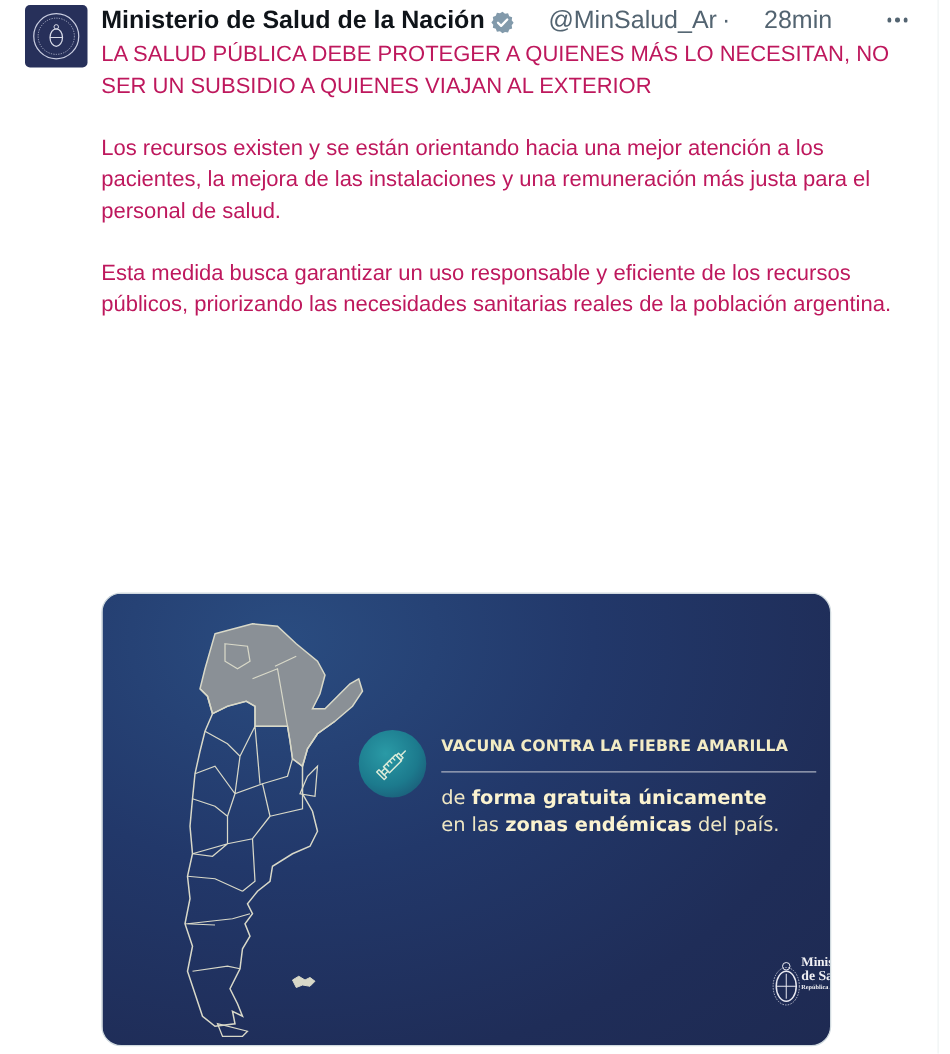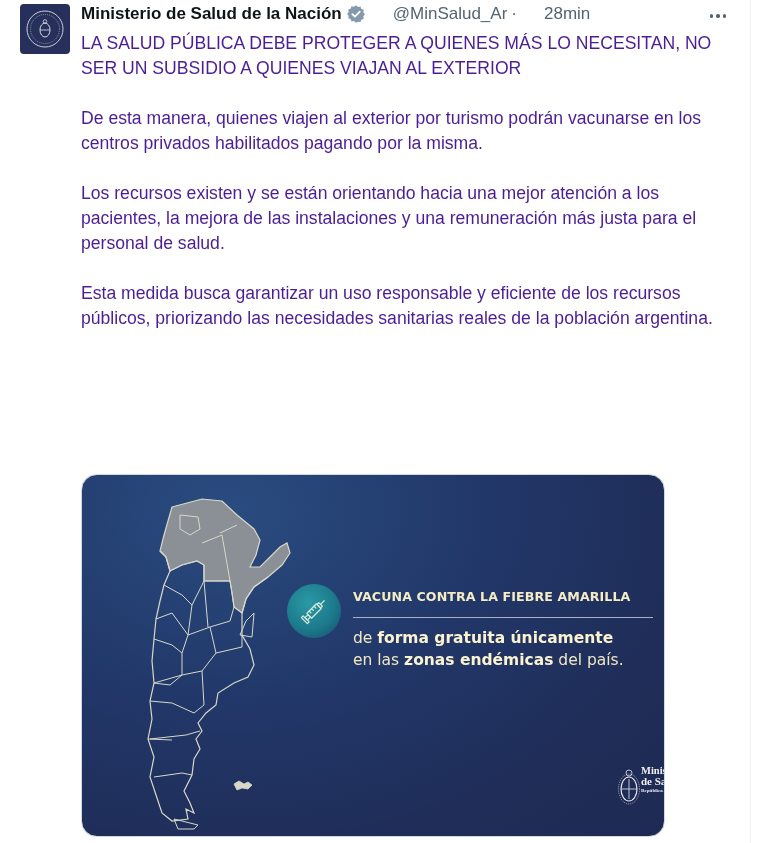--- a/index.html
+++ b/index.html
@@ -8,36 +8,36 @@
 
   .right-divider { position: absolute; left: 750px; top: 0; width: 1px; height: 843px; background: #eff3f4; }
 
   .avatar {
     position: absolute; left: 20px; top: 4px; width: 50px; height: 50px;
     border-radius: 4px; background: #27305a; display: flex; align-items: center; justify-content: center;
   }
   .avatar svg { width: 44px; height: 44px; }
 
   .header {
-    position: absolute; left: 81px; top: 4px; height: 24px; display: flex; align-items: flex-start;
-    font-size: 17px; white-space: nowrap;
+    position: absolute; left: 81px; top: 4px; height: 24px; display: flex; align-items: flex-end;
+    font-size: 20px; white-space: nowrap;
   }
   .display-name { font-weight: bold; color: #0f1419; }
   .verified { width: 20px; height: 20px; margin: 0 4px 0 4px; display: inline-flex; }
   .handle, .dot, .time { color: #536471; margin-left: 23px; }
   .dot { margin: 0 4px; }
   .more {
     position: absolute; left: 704px; top: 6px; width: 28px; height: 20px;
     display: flex; align-items: center; justify-content: center; gap: 3px;
   }
   .more span { width: 3.5px; height: 3.5px; border-radius: 50%; background: #536471; display: block; }
 
   .tweet-text {
     position: absolute; left: 81px; top: 31px; width: 655px;
-    font-size: 17.6px; line-height: 25px; color: #4c1d95;
+    font-size: 17.6px; line-height: 25px; color: #be185d;
   }
   .tweet-text p { margin: 0 0 25px 0; }
   .tweet-text p:last-child { margin-bottom: 0; }
 
   .media {
     position: absolute; left: 81px; top: 474px; width: 584px; height: 363px;
     border-radius: 16px; overflow: hidden;
     background: radial-gradient(ellipse at 25% 10%, #2a4c80 0%, #22386a 40%, #1f2d58 75%, #1e2a52 100%);
     border: 1px solid #cfd9de;
   }
@@ -92,21 +92,20 @@
 </div>
 
 <div class="more" title="More">
   <span></span>
   <span></span>
   <span></span>
 </div>
 
 <div class="tweet-text">
   <p>LA SALUD PÚBLICA DEBE PROTEGER A QUIENES MÁS LO NECESITAN, NO SER UN SUBSIDIO A QUIENES VIAJAN AL EXTERIOR</p>
-  <p>De esta manera, quienes viajen al exterior por turismo podrán vacunarse en los centros privados habilitados pagando por la misma.</p>
   <p>Los recursos existen y se están orientando hacia una mejor atención a los pacientes, la mejora de las instalaciones y una remuneración más justa para el personal de salud.</p>
   <p>Esta medida busca garantizar un uso responsable y eficiente de los recursos públicos, priorizando las necesidades sanitarias reales de la población argentina.</p>
 </div>
 
 <div class="media">
   <svg class="map" viewBox="0 0 180 335">
 
     <path d="M30 12 L45 8 L60 4 L80 6 L95 20 L112 34 L118 45 L114 60 L108 72 L118 72 L130 60 L138 52 L145 48 L148 58 L140 70 L126 82 L112 92 L104 104 L100 118 L92 112 L90 98 L88 86 L62 86 L62 70 L55 66 L40 70 L28 76 L24 62 L18 56 L22 40 Z" fill="#8a9096" stroke="#d8d8c8" stroke-width="1.2"></path>
     <path d="M38 20 L56 22 L58 34 L48 40 L38 34 Z" fill="none" stroke="#d8d8c8" stroke-width="1"></path>
     <path d="M78 38 L95 30 M60 48 L80 40 L88 86" fill="none" stroke="#d8d8c8" stroke-width="1"></path>

